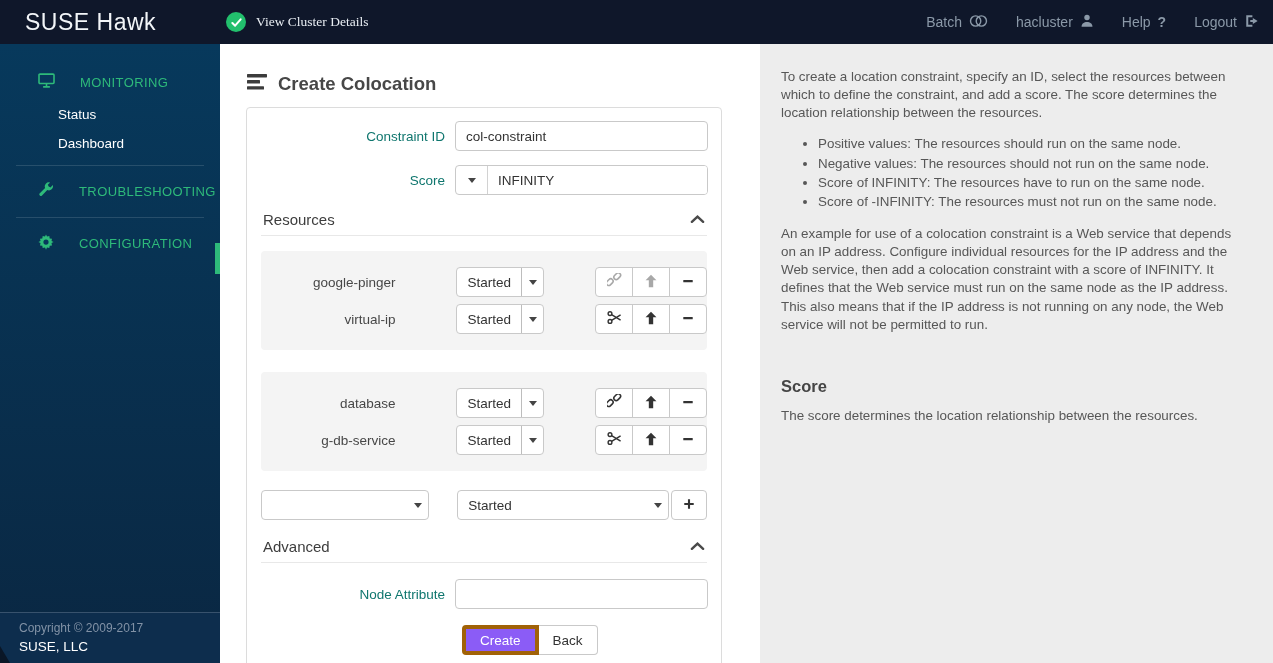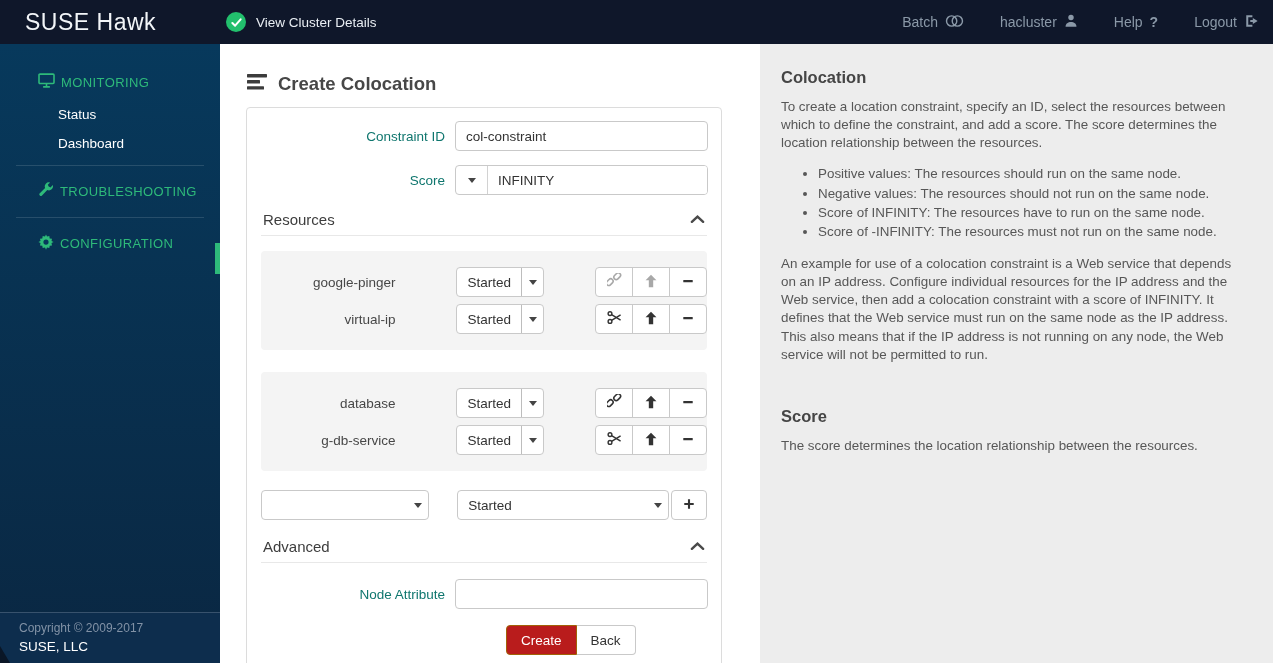--- a/index.html
+++ b/index.html
@@ -5,28 +5,28 @@
   html,body{margin:0;padding:0;}
   body{
     width:1273px;height:663px;position:relative;overflow:hidden;
     font-family:"Liberation Sans", sans-serif;background:#fff;
   }
   
   .topbar{position:absolute;top:0;left:0;right:0;height:44px;background:#0f172a;display:flex;align-items:center;}
   .brand{margin-left:25px;font-size:23px;color:#f2f5f8;letter-spacing:.5px;cursor:pointer;}
   .cluster-status{position:absolute;left:226px;display:flex;align-items:center;gap:10px;cursor:pointer;}
   .status-circle{width:20px;height:20px;border-radius:50%;background:#22c06d;display:flex;align-items:center;justify-content:center;}
-  .cluster-status span.lbl{color:#e9eef3;font-size:13.5px;}
+  .cluster-status span.lbl{color:#e9eef3;font-size:13.5px;font-family:Liberation Serif, serif;}
   .topbar-right{position:absolute;right:14px;display:flex;align-items:center;gap:28px;color:#8b99a8;font-size:14px;}
-  .top-item{display:flex;align-items:center;gap:7px;cursor:pointer;margin-left:8px;}
+  .top-item{display:flex;align-items:center;gap:7px;cursor:pointer;}
   .top-item .q{font-weight:bold;font-size:14px;}
   
   .sidebar{position:absolute;top:44px;left:0;width:220px;bottom:0;background:linear-gradient(180deg,#07395c 0%,#0a2742 100%);}
   .side-nav{padding-top:20px;}
-  .section-row{display:flex;align-items:center;gap:6px;padding:9px 0 9px 38px;color:#2eba7a;font-size:13px;letter-spacing:.4px;cursor:pointer;}
+  .section-row{display:flex;align-items:center;gap:25px;padding:9px 0 9px 38px;color:#2eba7a;font-size:13px;letter-spacing:.4px;cursor:pointer;}
   .side-sub{padding:7px 0 7px 58px;color:#fff;font-size:13.5px;cursor:pointer;}
   .side-divider{border-top:1px solid rgba(255,255,255,.13);margin:7px 16px;}
   .side-thumb{position:absolute;right:0;top:199px;width:5px;height:31px;background:#2eba7a;cursor:grab;}
   .side-footer{position:absolute;bottom:0;left:0;right:0;background:#0d2d4d;border-top:1px solid rgba(255,255,255,.18);padding:8px 0 9px 19px;}
   .copyright{color:#8292a6;font-size:12px;}
   .company{color:#fff;font-size:13.5px;margin-top:4px;}
   .corner-chip{position:absolute;bottom:0;left:0;width:10px;height:17px;background:#0a1626;clip-path:polygon(0 0,100% 100%,0 100%);}
   
   .content{position:absolute;top:44px;left:220px;width:464px;bottom:0;background:#fff;}
   .page-title{display:flex;align-items:center;gap:11px;margin:29px 0 0 27px;}
@@ -56,21 +56,21 @@
   .icon-btn.last{border-radius:0 4px 4px 0;}
   .icon-btn.only{border-radius:4px;}
   .dim svg{opacity:.42;}
   .add-row{display:flex;align-items:center;margin:19px 2px 0;}
   .w-addres{width:170px;}
   .w-addrole{width:214px;margin-left:28px;}
   .section-head.advanced{margin-top:17px;}
   .node-row{margin-top:16px;}
   .btn-row{display:flex;margin:16px 0 3px 203px;}
   .btn{height:30px;padding:0 14px;font-size:13.5px;cursor:pointer;font-family:inherit;}
-  .btn-create{background:#b91c1c;border:1px solid #a16207;color:#fff;border-radius:4px 0 0 4px;margin-left:44px;}
+  .btn-create{background:#8b5cf6;border:4px solid #a16207;color:#fff;border-radius:4px 0 0 4px;}
   .btn-back{background:#fff;border:1px solid #c9c9c9;border-left:none;color:#333;border-radius:0 4px 4px 0;}
   
   .help-panel{position:absolute;top:44px;left:760px;right:0;bottom:0;background:#ededed;box-sizing:border-box;padding:24px 33px 0 21px;}
   .help-title{font-size:16.5px;font-weight:700;color:#454545;margin:0 0 11px;}
   .help-title.second{margin-top:43px;}
   .help-p{font-size:13.4px;color:#575757;line-height:1.35;margin:0 0 13px;}
   .help-list{margin:0 0 14px;padding-left:37px;color:#575757;font-size:13.4px;line-height:1.36;}
   .help-list li{margin:1px 0;}
 </style>
 </head>
@@ -389,21 +389,20 @@
     </div>
 
     <div class="btn-row">
       <button class="btn btn-create">Create</button>
       <button class="btn btn-back">Back</button>
     </div>
   </div>
 </main>
 
 <aside class="help-panel">
-  <h2 class="help-title">Colocation</h2>
   <p class="help-p">To create a location constraint, specify an ID, select the resources between which to define the constraint, and add a score. The score determines the location relationship between the resources.</p>
   <ul class="help-list">
     <li>Positive values: The resources should run on the same node.</li>
     <li>Negative values: The resources should not run on the same node.</li>
     <li>Score of INFINITY: The resources have to run on the same node.</li>
     <li>Score of -INFINITY: The resources must not run on the same node.</li>
   </ul>
   <p class="help-p">An example for use of a colocation constraint is a Web service that depends on an IP address. Configure individual resources for the IP address and the Web service, then add a colocation constraint with a score of INFINITY. It defines that the Web service must run on the same node as the IP address. This also means that if the IP address is not running on any node, the Web service will not be permitted to run.</p>
   <h2 class="help-title second">Score</h2>
   <p class="help-p">The score determines the location relationship between the resources.</p>

